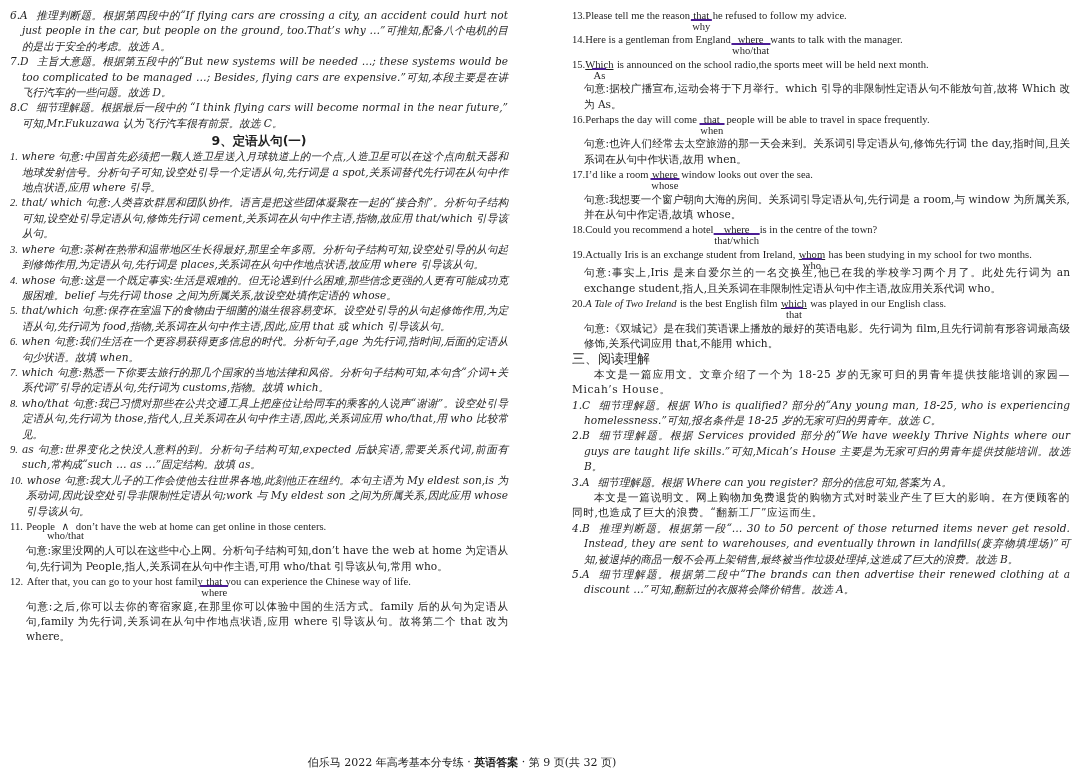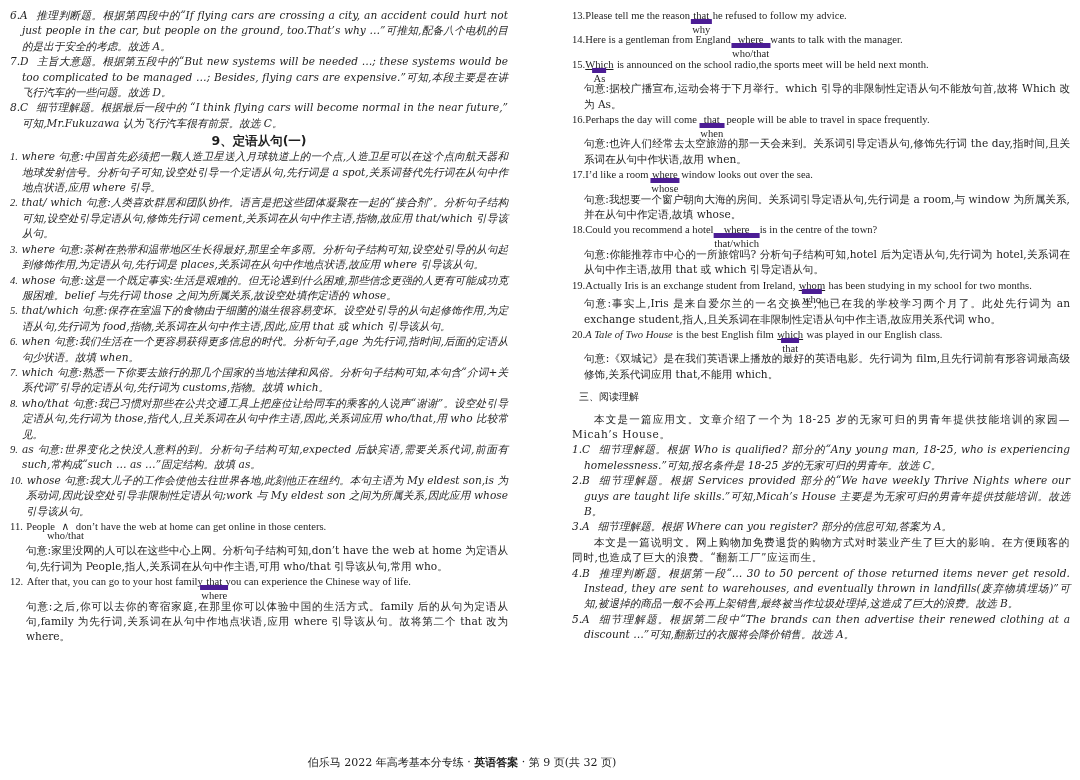--- a/index.html
+++ b/index.html
@@ -24,35 +24,35 @@
 
   .sentence { padding-left: 16px; text-indent: -16px; margin: 0; position: relative; }
   .sentence.tight { padding-left: 12px; text-indent: -12px; }
   .sentence .en { font-family: "Liberation Serif", serif; }
   .corr {
     display: inline-block; position: relative; text-indent: 0;
     text-decoration: underline; text-underline-offset: 1px;
   }
   .corr .fix {
     position: absolute; left: 50%; top: 11px; transform: translateX(-50%);
-    white-space: nowrap; border-top: 5px solid #4c1d95; line-height: 11px;
+    white-space: nowrap; border-top: 2px solid #4c1d95; line-height: 11px;
     padding: 0 1px;
   }
   .caret {
     display: inline-block; position: relative; text-indent: 0; width: 14px; text-align: center;
   }
   .caret .fix {
     position: absolute; left: 50%; top: 11px; transform: translateX(-50%);
     white-space: nowrap; line-height: 11px;
   }
   .gap-after { margin-bottom: 9px; }
   .explain { padding-left: 16px; margin: 0; text-align: justify; }
   .explain.tight { padding-left: 12px; }
 
-  .section-head { margin: 7px; font-family: "DejaVu Sans", sans-serif; font-size: 10px; }
+  .section-head { margin: 0; font-family: "DejaVu Sans", sans-serif; font-size: 13px; }
   .para { text-indent: 22px; margin: 0; text-align: justify; font-family: "DejaVu Serif", serif; letter-spacing: 0.6px; }
 
   .footer {
     position: absolute; top: 755px; left: 0; width: 924px; text-align: center;
     font-size: 11px; font-family: "DejaVu Serif", serif; color: #1e1e1e;
   }
   .footer .bold { font-family: "DejaVu Sans", sans-serif; font-weight: bold; }
 </style>
 </head>
 <body>
@@ -90,26 +90,25 @@
   <p class="sentence tight gap-after"><span class="en">15.</span><span class="corr en"><span>Which</span><span class="fix">As</span></span> <span class="en">is announced on the school radio,the sports meet will be held next month.</span></p>
   <p class="explain tight">句意:据校广播宣布,运动会将于下月举行。which 引导的非限制性定语从句不能放句首,故将 Which 改为 As。</p>
 
   <p class="sentence tight gap-after"><span class="en">16.</span><span class="en">Perhaps the day will come</span> &nbsp;<span class="corr en"><span>that</span><span class="fix">when</span></span>&nbsp; <span class="en">people will be able to travel in space frequently.</span></p>
   <p class="explain tight">句意:也许人们经常去太空旅游的那一天会来到。关系词引导定语从句,修饰先行词 the day,指时间,且关系词在从句中作状语,故用 when。</p>
 
   <p class="sentence tight gap-after"><span class="en">17.</span><span class="en">I’d like a room</span> <span class="corr en"><span>where</span><span class="fix">whose</span></span> <span class="en">window looks out over the sea.</span></p>
   <p class="explain tight">句意:我想要一个窗户朝向大海的房间。关系词引导定语从句,先行词是 a room,与 window 为所属关系,并在从句中作定语,故填 whose。</p>
 
   <p class="sentence tight gap-after"><span class="en">18.</span><span class="en">Could you recommend a hotel</span> &nbsp;&nbsp;<span class="corr en"><span>where</span><span class="fix">that/which</span></span>&nbsp;&nbsp; <span class="en">is in the centre of the town?</span></p>
-  <p class="explain tight">句意:你能推荐市中心的一所旅馆吗? 分析句子结构可知,hotel 后为定语从句,先行词为 hotel,关系词在从句中作主语,故用 that 或 which 引导定语从句。</p>
 
   <p class="sentence tight" style="margin-bottom:3px"><span class="en">19.</span><span class="en">Actually Iris is an exchange student from Ireland,</span> <span class="corr en"><span>whom</span><span class="fix">who</span></span> <span class="en">has been studying in my school for two months.</span></p>
   <p class="explain tight">句意:事实上,Iris 是来自爱尔兰的一名交换生,他已在我的学校学习两个月了。此处先行词为 an exchange student,指人,且关系词在非限制性定语从句中作主语,故应用关系代词 who。</p>
 
-  <p class="sentence tight gap-after"><span class="en">20.</span><i class="en">A Tale of Two House</i> <span class="en">is the best English film</span> <span class="corr en"><span>which</span><span class="fix">that</span></span> <span class="en">was played in our English class.</span></p>
+  <p class="sentence tight gap-after"><span class="en">20.</span><i class="en">A Tale of Two Ireland</i> <span class="en">is the best English film</span> <span class="corr en"><span>which</span><span class="fix">that</span></span> <span class="en">was played in our English class.</span></p>
   <p class="explain tight">句意:《双城记》是在我们英语课上播放的最好的英语电影。先行词为 film,且先行词前有形容词最高级修饰,关系代词应用 that,不能用 which。</p>
 
   <p class="section-head">三、阅读理解</p>
   <p class="para">本文是一篇应用文。文章介绍了一个为 18-25 岁的无家可归的男青年提供技能培训的家园—Micah’s House。</p>
   <p class="item"><span class="code">1.C</span><span>细节理解题。根据 Who is qualified? 部分的“Any young man, 18-25, who is experiencing homelessness.”可知,报名条件是 18-25 岁的无家可归的男青年。故选 C。</span></p>
   <p class="item"><span class="code">2.B</span><span>细节理解题。根据 Services provided 部分的“We have weekly Thrive Nights where our guys are taught life skills.”可知,Micah’s House 主要是为无家可归的男青年提供技能培训。故选 B。</span></p>
   <p class="item"><span class="code">3.A</span><span>细节理解题。根据 Where can you register? 部分的信息可知,答案为 A。</span></p>
   <p class="para">本文是一篇说明文。网上购物加免费退货的购物方式对时装业产生了巨大的影响。在方便顾客的同时,也造成了巨大的浪费。“翻新工厂”应运而生。</p>
   <p class="item"><span class="code">4.B</span><span>推理判断题。根据第一段“… 30 to 50 percent of those returned items never get resold. Instead, they are sent to warehouses, and eventually thrown in landfills(废弃物填埋场)”可知,被退掉的商品一般不会再上架销售,最终被当作垃圾处理掉,这造成了巨大的浪费。故选 B。</span></p>
   <p class="item"><span class="code">5.A</span><span>细节理解题。根据第二段中“The brands can then advertise their renewed clothing at a discount …”可知,翻新过的衣服将会降价销售。故选 A。</span></p>

